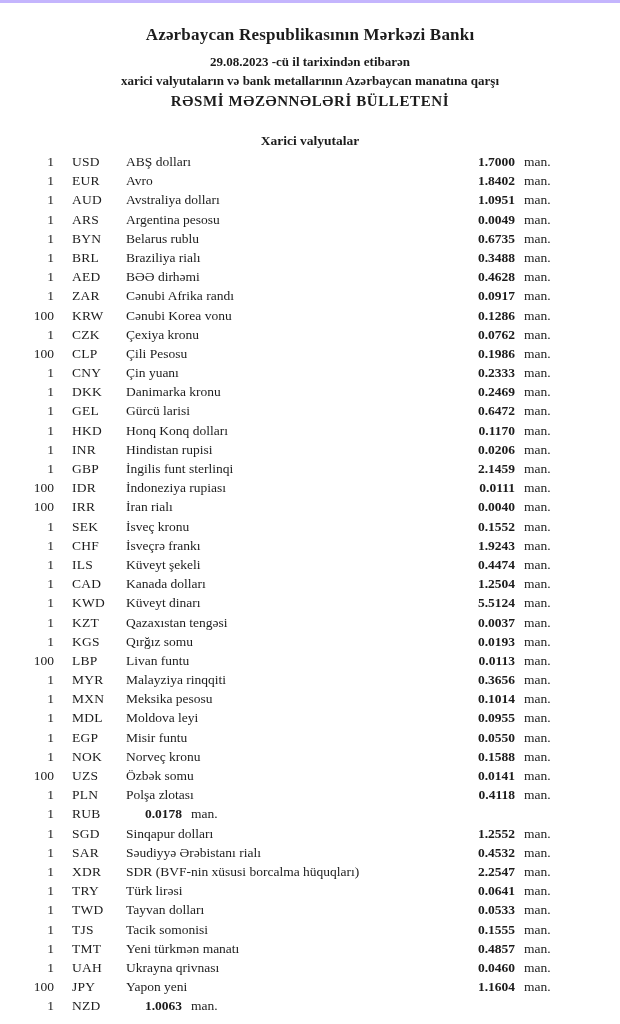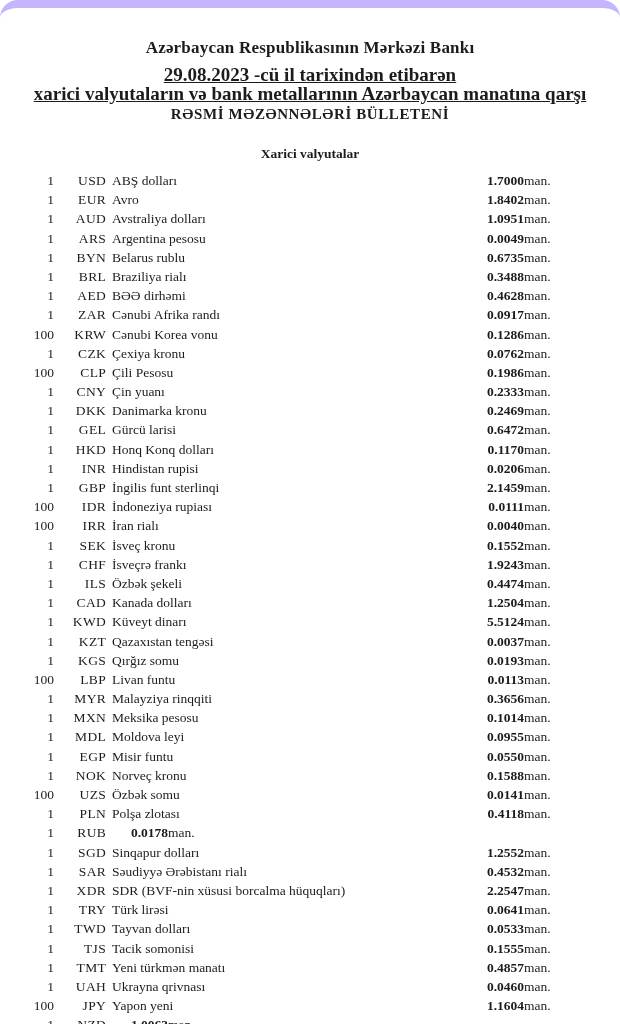--- a/index.html
+++ b/index.html
@@ -7,64 +7,62 @@
     padding: 0;
     background: #ffffff;
     color: #1c1c1c;
     font-family: "Liberation Serif", "DejaVu Serif", serif;
   }
   body { width: 620px; height: 1024px; overflow: hidden; }
   .page {
     box-sizing: border-box;
     width: 620px;
     height: 1024px;
-    border-top: 8px solid #c4b5fd;
-    padding-top: 24px;
-    border-radius: 18px;
+    border-top: 3px solid #c4b5fd;
+    padding-top: 16px;
   }
   .header { text-align: center; }
   .bank-name {
     font-size: 17px;
     font-weight: bold;
     margin: 6px 0 7px;
     letter-spacing: 0.2px;
   }
   .sub-line {
-    font-size: 19px;
+    font-size: 13px;
     font-weight: bold;
     line-height: 19px;
-    text-decoration: underline;
   }
   .bulletin-title {
     font-size: 15px;
     font-weight: bold;
     line-height: 22px;
     letter-spacing: 0.6px;
   }
   .section-title {
     text-align: center;
     font-size: 13.5px;
     font-weight: bold;
-    margin: 21px 0 9px;
+    margin: 21px 0 3px;
   }
   .rates { }
   .row {
     display: flex;
     align-items: baseline;
     font-size: 13.5px;
     line-height: 19.2px;
     height: 19.2px;
     padding: 0 60px 0 26px;
     white-space: nowrap;
   }
   .qty   { width: 28px; text-align: right; flex: 0 0 auto; }
-  .code  { width: 48px; text-align: right; margin-left: 4px; flex: 0 0 auto; letter-spacing: 0.3px; }
+  .code  { width: 48px; text-align: left; margin-left: 18px; flex: 0 0 auto; letter-spacing: 0.3px; }
   .name  { flex: 1 1 auto; margin-left: 6px; overflow: hidden; }
   .rate  { width: 62px; text-align: right; font-weight: bold; flex: 0 0 auto; }
-  .unit  { width: 36px; flex: 0 0 auto; }
+  .unit  { width: 36px; margin-left: 9px; flex: 0 0 auto; }
 </style>
 </head>
 <body>
 
 <div class="page">
   <div class="header">
     <div class="bank-name">Azərbaycan Respublikasının Mərkəzi Bankı</div>
     <div class="sub-line">29.08.2023 -cü il tarixindən etibarən</div>
     <div class="sub-line">xarici valyutaların və bank metallarının Azərbaycan manatına qarşı</div>
     <div class="bulletin-title">RƏSMİ MƏZƏNNƏLƏRİ BÜLLETENİ</div>
@@ -237,21 +235,21 @@
     <span class="qty">1</span>
     <span class="code">CHF</span>
     <span class="name">İsveçrə frankı</span>
     <span class="rate">1.9243</span>
     <span class="unit">man.</span>
   </div>
 
   <div class="row">
     <span class="qty">1</span>
     <span class="code">ILS</span>
-    <span class="name">Özbək şekeli</span>
+    <span class="name">Küveyt şekeli</span>
     <span class="rate">0.4474</span>
     <span class="unit">man.</span>
   </div>
 
   <div class="row">
     <span class="qty">1</span>
     <span class="code">CAD</span>
     <span class="name">Kanada dolları</span>
     <span class="rate">1.2504</span>
     <span class="unit">man.</span>

